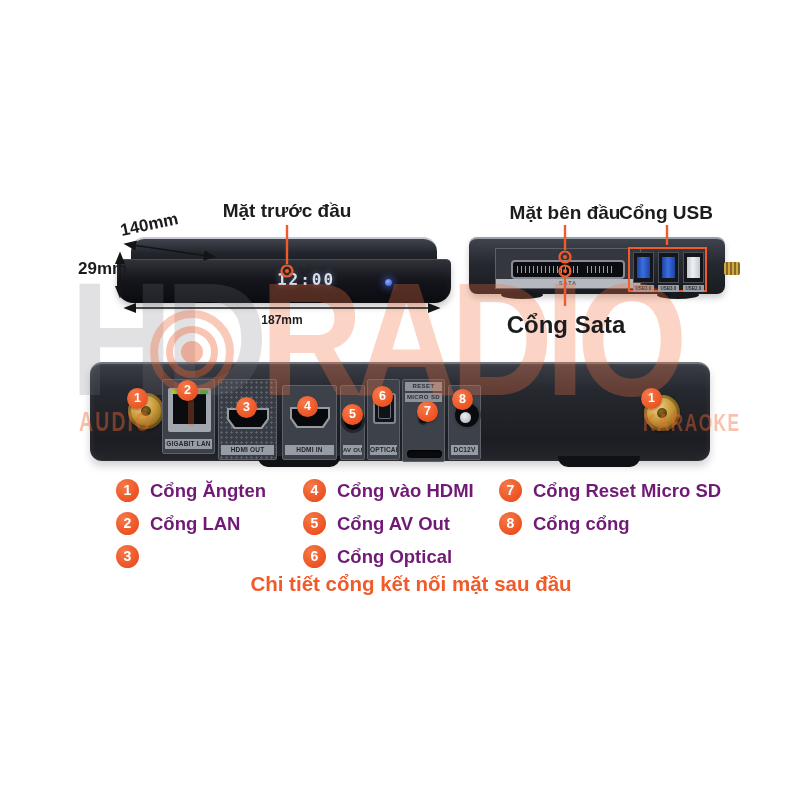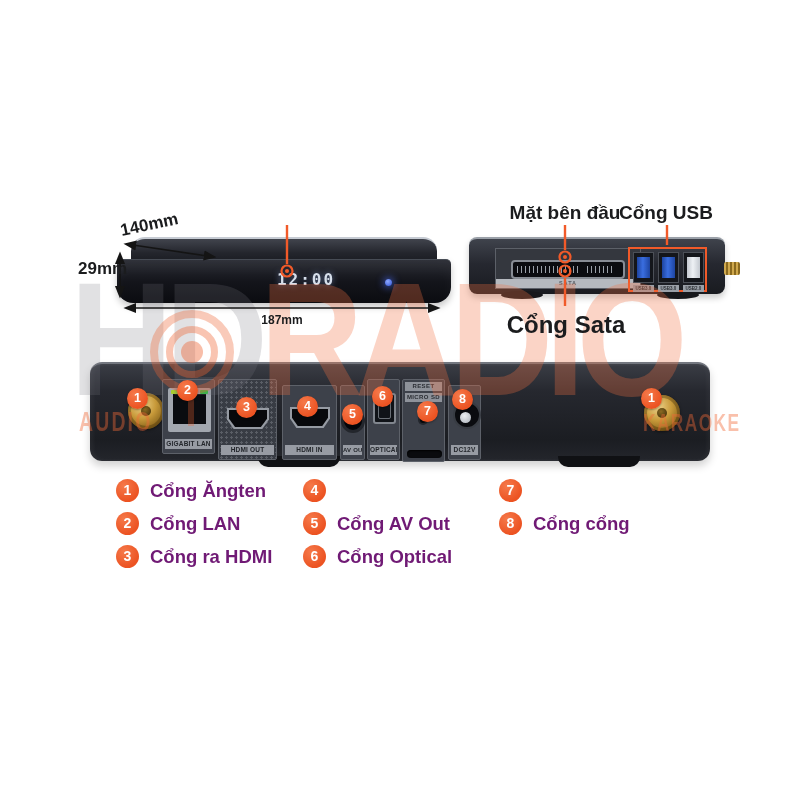--- a/index.html
+++ b/index.html
@@ -249,20 +249,21 @@
     <circle cx="287" cy="271" r="2" fill="#f15a29"></circle>
     <line x1="565" y1="225" x2="565" y2="250" stroke="#f15a29" stroke-width="2.4"></line>
     <circle cx="565" cy="257" r="5.5" fill="none" stroke="#f15a29" stroke-width="2.2"></circle>
     <circle cx="565" cy="257" r="2" fill="#f15a29"></circle>
     <circle cx="565" cy="271" r="5.5" fill="none" stroke="#f15a29" stroke-width="2.2"></circle>
     <circle cx="565" cy="271" r="2" fill="#f15a29"></circle>
     <line x1="565" y1="278" x2="565" y2="306" stroke="#f15a29" stroke-width="2.4"></line>
     <line x1="667" y1="225" x2="667" y2="245" stroke="#f15a29" stroke-width="2.4"></line>
   </svg>
 
+  <div class="lbl" style="left:287px;top:200px;transform:translateX(-50%);font-size:19px;">Mặt trước đầu</div>
   <div class="lbl" style="left:120px;top:215px;font-size:17px;transform:rotate(-12deg);">140mm</div>
   <div class="lbl" style="left:78px;top:259px;font-size:17px;text-align:center;">29mm</div>
   <div class="lbl" style="left:282px;top:313px;transform:translateX(-50%);font-size:12px;">187mm</div>
 
   <div class="lbl" style="left:565px;top:202px;transform:translateX(-50%);font-size:19px;">Mặt bên đầu</div>
   <div class="lbl" style="left:666px;top:202px;transform:translateX(-50%);font-size:19px;">Cổng USB</div>
   <div class="lbl" style="left:566px;top:311px;transform:translateX(-50%);font-size:24px;">Cổng Sata</div>
 
   <div class="co" style="left:127px;top:388px;">1</div>
   <div class="co" style="left:641px;top:388px;">1</div>
@@ -277,35 +278,37 @@
   <div class="legend-item" style="left:116px;top:479px;">
     <span class="num">1</span>
     <span class="txt">Cổng Ăngten</span>
   </div>
   <div class="legend-item" style="left:116px;top:512px;">
     <span class="num">2</span>
     <span class="txt">Cổng LAN</span>
   </div>
   <div class="legend-item" style="left:116px;top:545px;">
     <span class="num">3</span>
-    <span class="txt">Cổng ra HDMI</span>
   </div>
   <div class="legend-item" style="left:303px;top:479px;">
     <span class="num">4</span>
+    <span class="txt">Cổng vào HDMI</span>
   </div>
   <div class="legend-item" style="left:303px;top:512px;">
     <span class="num">5</span>
     <span class="txt">Cổng AV Out</span>
   </div>
   <div class="legend-item" style="left:303px;top:545px;">
     <span class="num">6</span>
     <span class="txt">Cổng Optical</span>
   </div>
   <div class="legend-item" style="left:499px;top:479px;">
     <span class="num">7</span>
+    <span class="txt">Cổng Reset Micro SD</span>
   </div>
   <div class="legend-item" style="left:499px;top:512px;">
     <span class="num">8</span>
     <span class="txt">Cổng cổng</span>
   </div>
 
+  <div class="legend-title">Chi tiết cổng kết nối mặt sau đầu</div>
 
 </div>
 
 </body></html>

